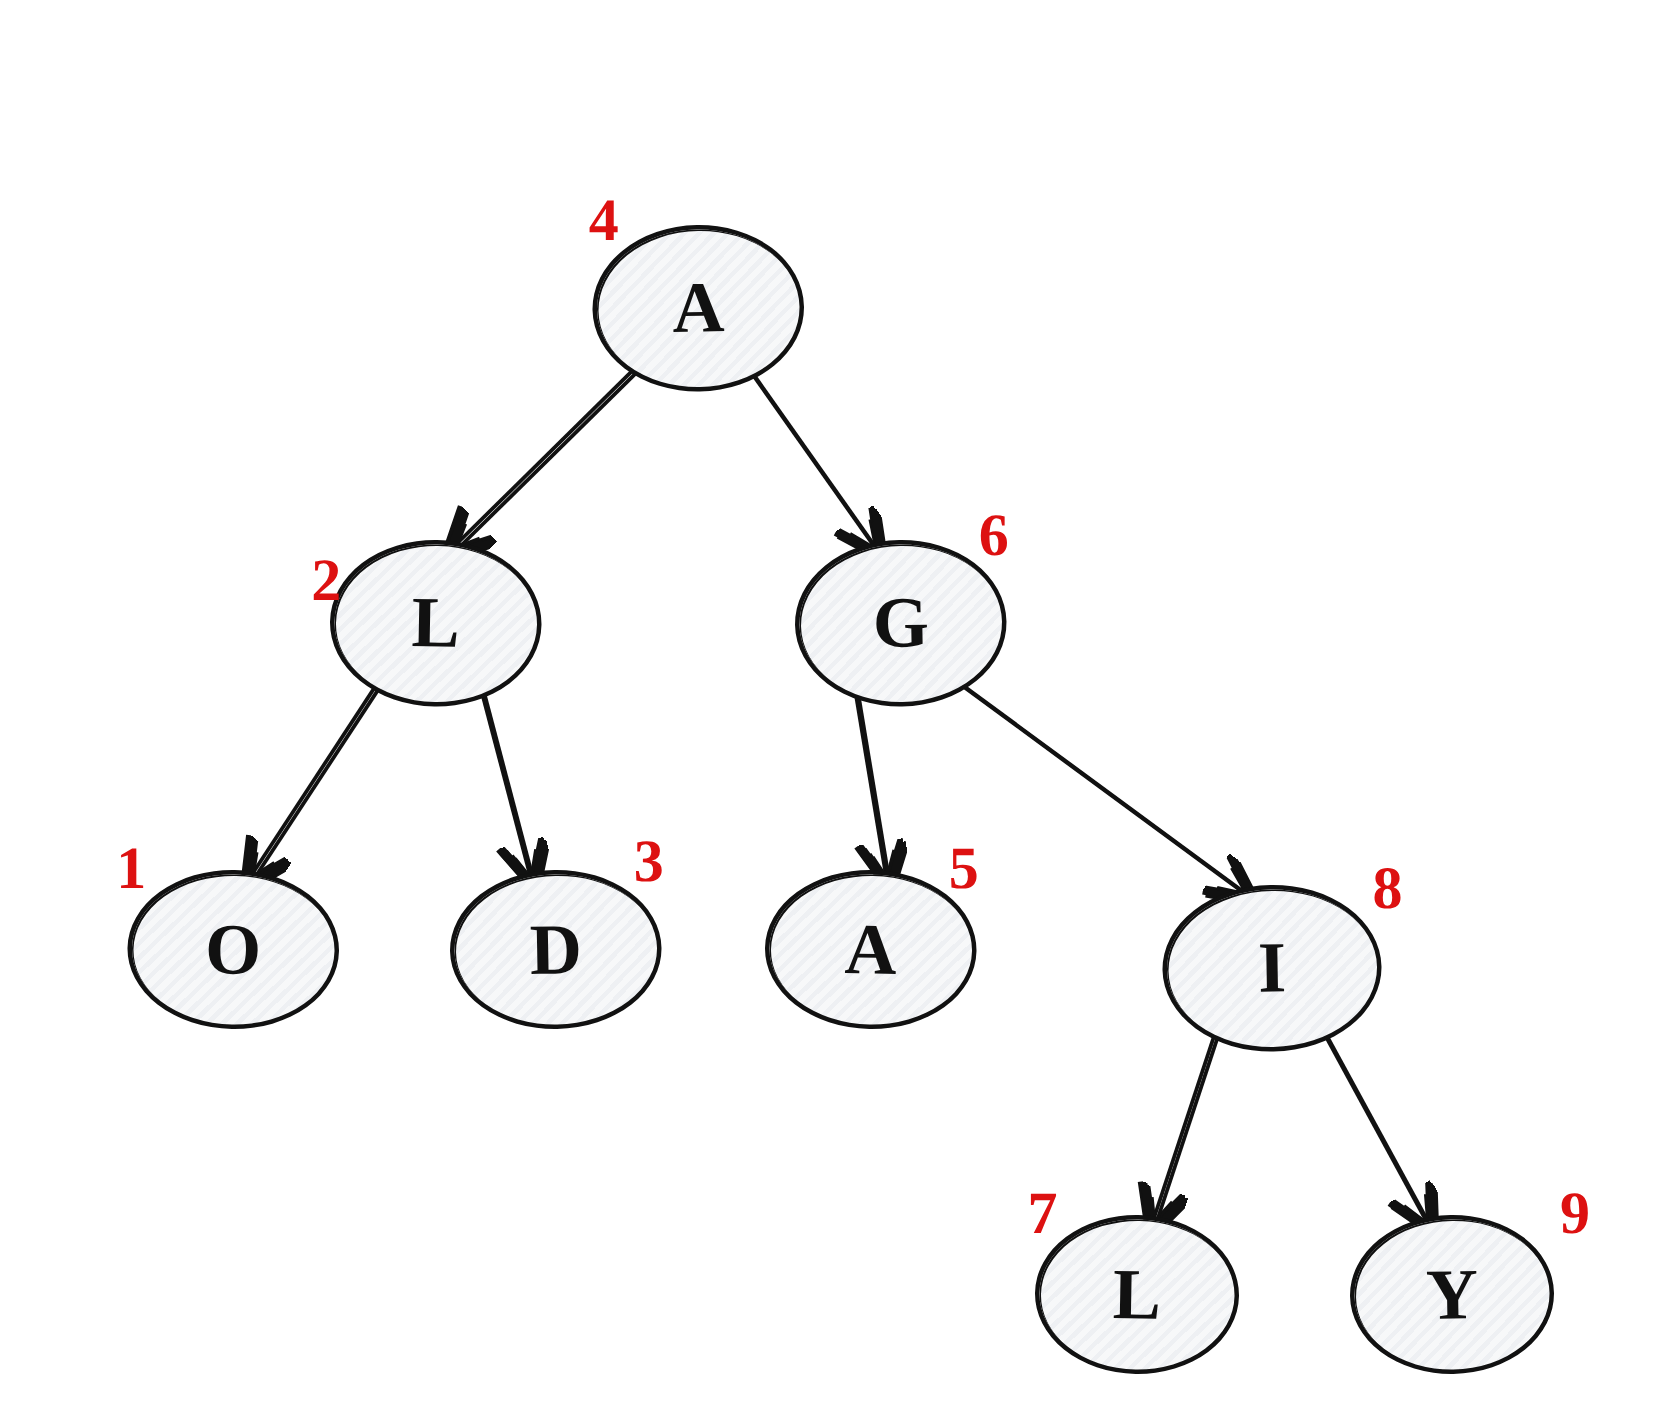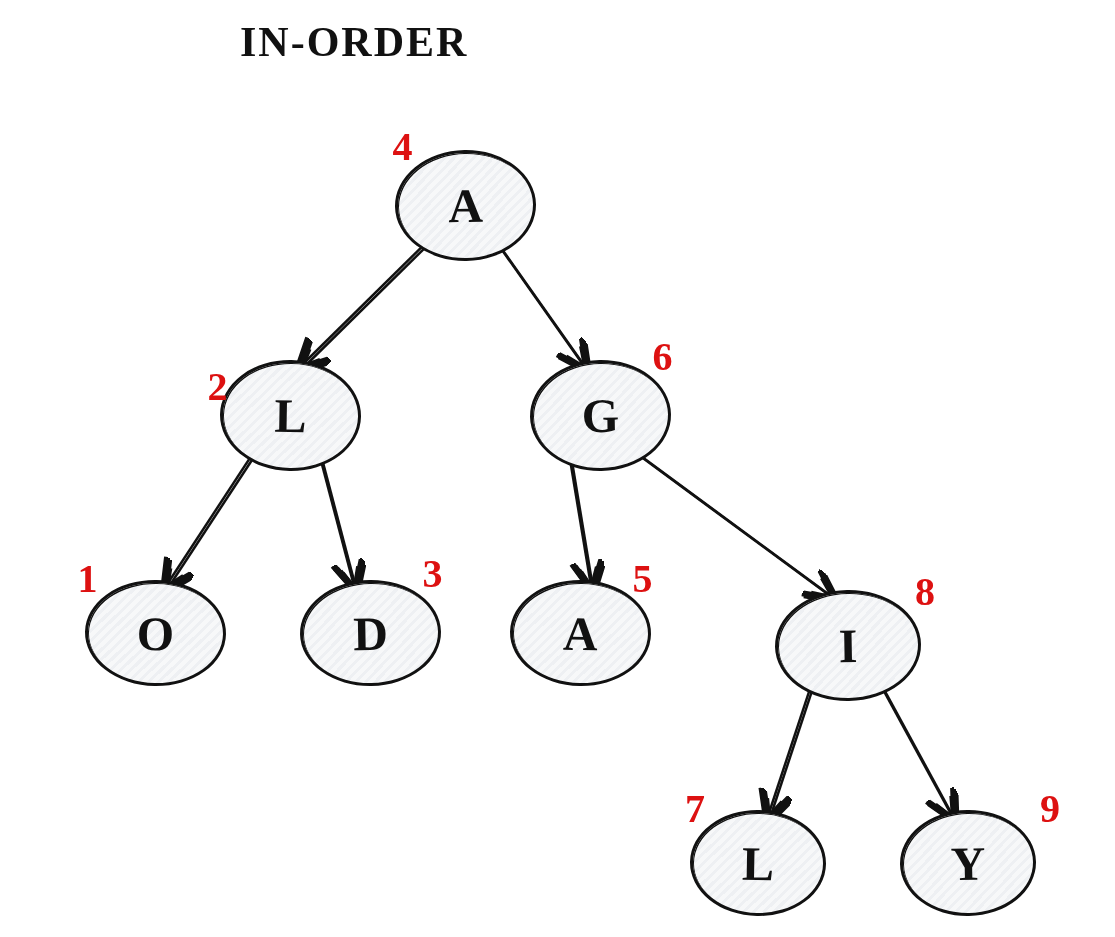--- a/index.html
+++ b/index.html
@@ -61,21 +61,20 @@
     stroke: #111;
     stroke-width: 2.5;
     fill: none;
   }
 </style>
 </head>
 <body>
 
 <div class="canvas">
 
-  <div class="title" style="left:240px; top:18px;">IN-ORDER</div>
 
   <svg class="edges">
     <defs>
       <marker id="ah" markerWidth="14" markerHeight="14" refX="10" refY="6" orient="auto">
         <path d="M0,0 L12,6 L0,12 M3,2 L12,6 L3,10" stroke="#111" stroke-width="2" fill="none"></path>
       </marker>
     </defs>
     <g id="edge-group">
         <line x1="432.8" y1="236.1" x2="301" y2="366" marker-end="url(#ah)"></line>
         <line x1="434.8" y1="238.1" x2="303" y2="368" marker-end="url(#ah)"></line>

